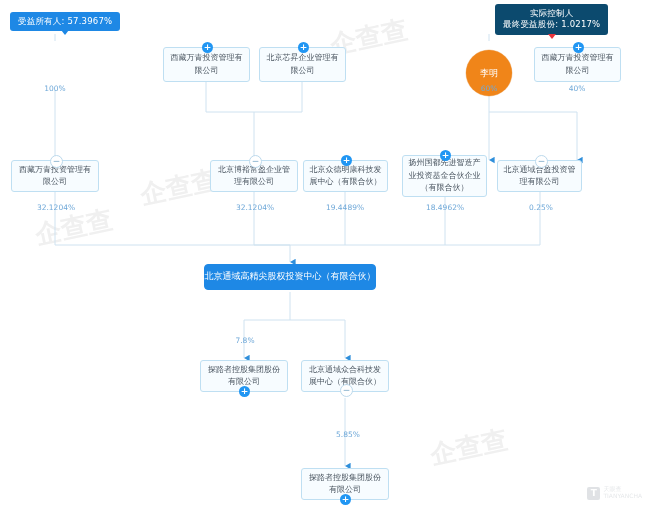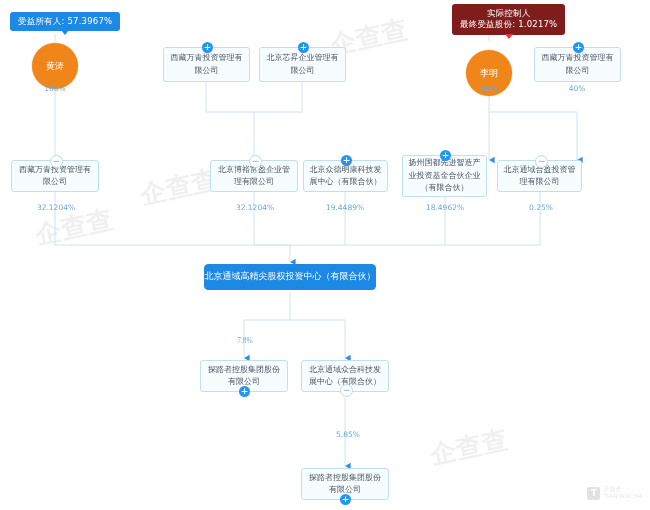--- a/index.html
+++ b/index.html
@@ -23,21 +23,21 @@
     border-radius:3px;
     color:#fff;
     text-align:center;
     padding:4px 8px;
     line-height:1.35;
     font-size:8.5px;
     letter-spacing:.2px;
     white-space:nowrap;
   }
   .badge.blue{background:#1e88e5;}
-  .badge.red{background:#7f1d1d;}
+  .badge.red{background:#0c4a6e;margin-left:43px;}
   .badge .l2{display:block;}
   .badge-tip{
     position:absolute;left:50%;margin-left:-4px;bottom:-4px;
     width:0;height:0;border-left:4px solid transparent;
     border-right:4px solid transparent;
   }
   .badge.blue .badge-tip{border-top:5px solid #1e88e5;}
   .badge.red  .badge-tip{border-top:5px solid #e8343c;}
 
   
@@ -157,23 +157,20 @@
     <span>受益所有人: 57.3967%</span>
     <span class="badge-tip"></span>
   </div>
 
   <div class="node badge red" style="left:452px;top:4px;">
     <span>实际控制人</span>
     <span class="l2">最终受益股份: 1.0217%</span>
     <span class="badge-tip"></span>
   </div>
 
-  <div class="node person" style="left:32px;top:43px;">
-    <span>黄涛</span>
-  </div>
 
   <div class="node person" style="left:466px;top:50px;">
     <span>李明</span>
   </div>
 
   <div class="node box" style="left:163px;top:47px;width:87px;height:35px;">
     <span>西藏万青投资管理有限公司</span>
     <span class="expander plus" style="left:38px;top:-6px;">+</span>
   </div>
 
@@ -219,21 +216,21 @@
   <div class="pct" style="left:33px;top:203px;width:46px;">32.1204%</div>
   <div class="pct" style="left:232px;top:203px;width:46px;">32.1204%</div>
   <div class="pct" style="left:322px;top:203px;width:46px;">19.4489%</div>
   <div class="pct" style="left:422px;top:203px;width:46px;">18.4962%</div>
   <div class="pct" style="left:521px;top:203px;width:40px;">0.25%</div>
 
   <div class="node box center" style="left:204px;top:264px;width:172px;height:26px;">
     <span>北京通域高精尖股权投资中心（有限合伙）</span>
   </div>
 
-  <div class="pct" style="left:225px;top:336px;width:40px;font-family:Liberation Serif, serif;">7.8%</div>
+  <div class="pct" style="left:225px;top:336px;width:40px;">7.8%</div>
 
   <div class="node box" style="left:200px;top:360px;width:88px;height:32px;">
     <span>探路者控股集团股份有限公司</span>
     <span class="expander plus" style="left:38px;bottom:-6px;">+</span>
   </div>
 
   <div class="node box" style="left:301px;top:360px;width:88px;height:32px;">
     <span>北京通域众合科技发展中心（有限合伙）</span>
     <span class="expander minus" style="left:38px;bottom:-6px;">−</span>
   </div>

